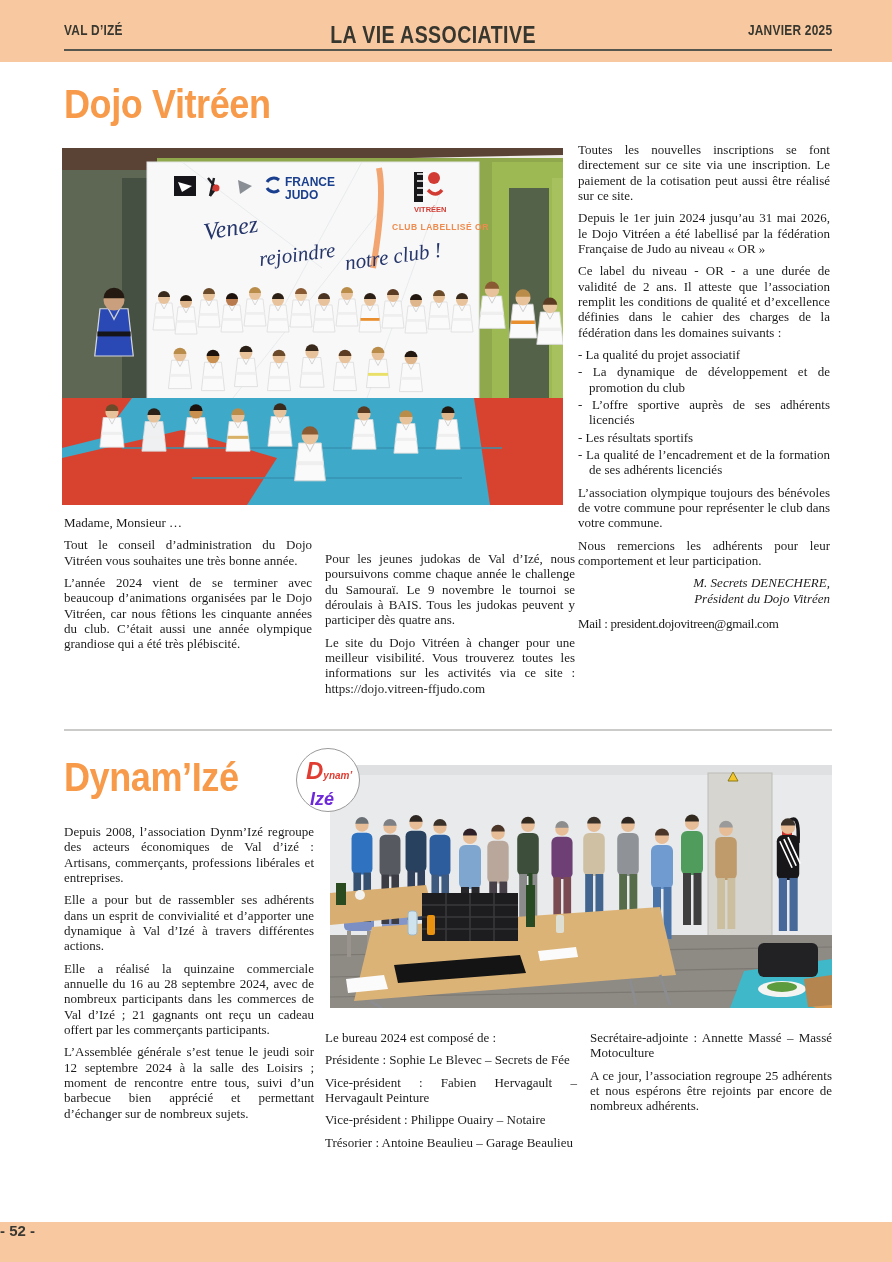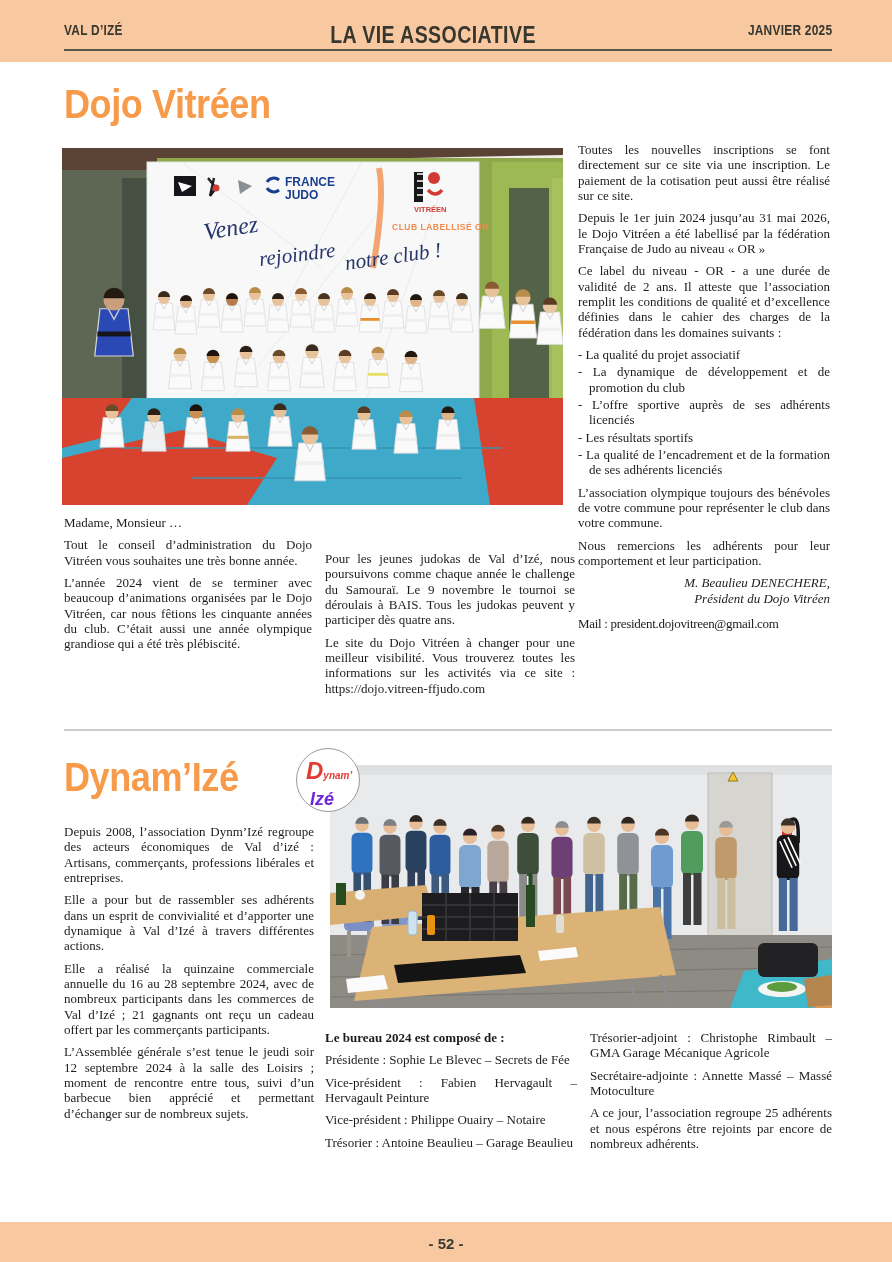--- a/index.html
+++ b/index.html
@@ -10,34 +10,34 @@
   .header{position:absolute;top:0;left:0;width:892px;height:62px;}
   .header-row{position:absolute;left:64px;right:60px;top:22px;display:flex;
               justify-content:space-between;align-items:flex-start;
               font-family:"Liberation Sans", sans-serif;color:#37362f;}
   .h-small{font-size:14px;font-weight:bold;letter-spacing:.3px;transform:scaleX(.85);}
   .h-left{transform-origin:left;}
   .h-right{transform-origin:right;}
   .h-big{font-size:23px;font-weight:bold;letter-spacing:.5px;transform:scaleX(.85);transform-origin:center;}
   .header-rule{position:absolute;left:64px;right:60px;top:49px;height:2px;background:#56554e;}
   .footer{position:absolute;left:0;bottom:0;width:892px;height:40px;}
-  .footer-num{position:absolute;width:100%;top:13px;text-align:center;
+  .footer-num{position:absolute;width:100%;top:0;text-align:left;
               font-family:"Liberation Sans", sans-serif;font-weight:bold;font-size:15px;color:#3a3933;}
   
   .sec-title{position:absolute;font-family:"Liberation Sans", sans-serif;font-weight:bold;
              font-size:41px;line-height:1;color:#f79a4a;letter-spacing:-.5px;
              transform:scaleX(.88);transform-origin:left;white-space:nowrap;}
   
   .col{position:absolute;font-size:13px;line-height:1.18;}
   .col p{margin:0 0 7px 0;text-align:justify;}
   .col p.nojust{text-align:left;}
   .hang{padding-left:11px;text-indent:-11px;margin:0 0 2px 0 !important;}
   .sig{text-align:right !important;font-style:italic;margin:3px 0 10px 0 !important;}
   .mail{white-space:nowrap;letter-spacing:-.3px;text-align:left !important;}
-  .lead-bold{font-weight:bold;text-align:left;}
+  .lead-bold{font-weight:normal;text-align:left;}
   .divider{position:absolute;left:64px;width:768px;top:729px;height:2px;background:#cbcbc9;}
   
   .photo{position:absolute;display:block;}
   
   .dyn-logo{position:absolute;left:296px;top:748px;width:62px;height:62px;border-radius:50%;
             background:#ffffff;border:1.5px solid #9a9a9a;z-index:5;
             font-family:"Liberation Sans", sans-serif;font-style:italic;font-weight:bold;}
   .dyn-logo .l1{position:absolute;left:9px;top:8px;font-size:10px;color:#e03c31;}
   .dyn-logo .l1::first-letter{font-size:24px;}
   .dyn-logo .l2{position:absolute;left:13px;top:40px;font-size:18px;color:#6d28d9;}
@@ -180,21 +180,21 @@
   <p>Toutes les nouvelles inscriptions se font directement sur ce site via une inscription. Le paiement de la cotisation peut aussi être réalisé sur ce site.</p>
   <p>Depuis le 1er juin 2024 jusqu’au 31 mai 2026, le Dojo Vitréen a été labellisé par la fédération Française de Judo au niveau « OR »</p>
   <p>Ce label du niveau - OR - a une durée de validité de 2 ans. Il atteste que l’association remplit les conditions de qualité et d’excellence définies dans le cahier des charges de la fédération dans les domaines suivants :</p>
   <p class="hang">- La qualité du projet associatif</p>
   <p class="hang">- La dynamique de développement et de promotion du club</p>
   <p class="hang">- L’offre sportive auprès de ses adhérents licenciés</p>
   <p class="hang">- Les résultats sportifs</p>
   <p class="hang" style="margin-bottom:7px !important;">- La qualité de l’encadrement et de la formation de ses adhérents licenciés</p>
   <p>L’association olympique toujours des bénévoles de votre commune pour représenter le club dans votre commune.</p>
   <p>Nous remercions les adhérents pour leur comportement et leur participation.</p>
-  <p class="sig"><span>M. Beaulieu DENECHERE,</span><br>
+  <p class="sig"><span>M. Secrets DENECHERE,</span><br>
      <span>Président du Dojo Vitréen</span></p>
   <p class="mail">Mail : president.dojovitreen@gmail.com</p>
 </div>
 
 <div class="col" style="left:64px;top:515px;width:248px;">
   <p class="nojust">Madame, Monsieur …</p>
   <p>Tout le conseil d’administration du Dojo Vitréen vous souhaites une très bonne année.</p>
   <p>L’année 2024 vient de se terminer avec beaucoup d’animations organisées par le Dojo Vitréen, car nous fêtions les cinquante années du club.  C’était aussi une année olympique grandiose qui a été très plébiscité.</p>
 </div>
 
@@ -295,20 +295,19 @@
 
 <div class="col" style="left:325px;top:1030px;width:252px;">
   <p class="lead-bold">Le bureau 2024 est composé de :</p>
   <p>Présidente : Sophie Le Blevec – Secrets de Fée</p>
   <p>Vice-président : Fabien Hervagault – Hervagault Peinture</p>
   <p>Vice-président : Philippe Ouairy – Notaire</p>
   <p>Trésorier : Antoine Beaulieu – Garage Beaulieu</p>
 </div>
 
 <div class="col" style="left:590px;top:1030px;width:242px;">
-  <p>Trésorier-adjoint : Christophe Rimbault – GMA Garage Mécanique Agricole</p>
   <p>Secrétaire-adjointe : Annette Massé – Massé Motoculture</p>
   <p>A ce jour, l’association regroupe 25 adhérents et nous espérons être rejoints par encore de nombreux adhérents.</p>
 </div>
 
 <div class="footer band">
   <div class="footer-num">- 52 -</div>
 </div>
 
 </body></html>

